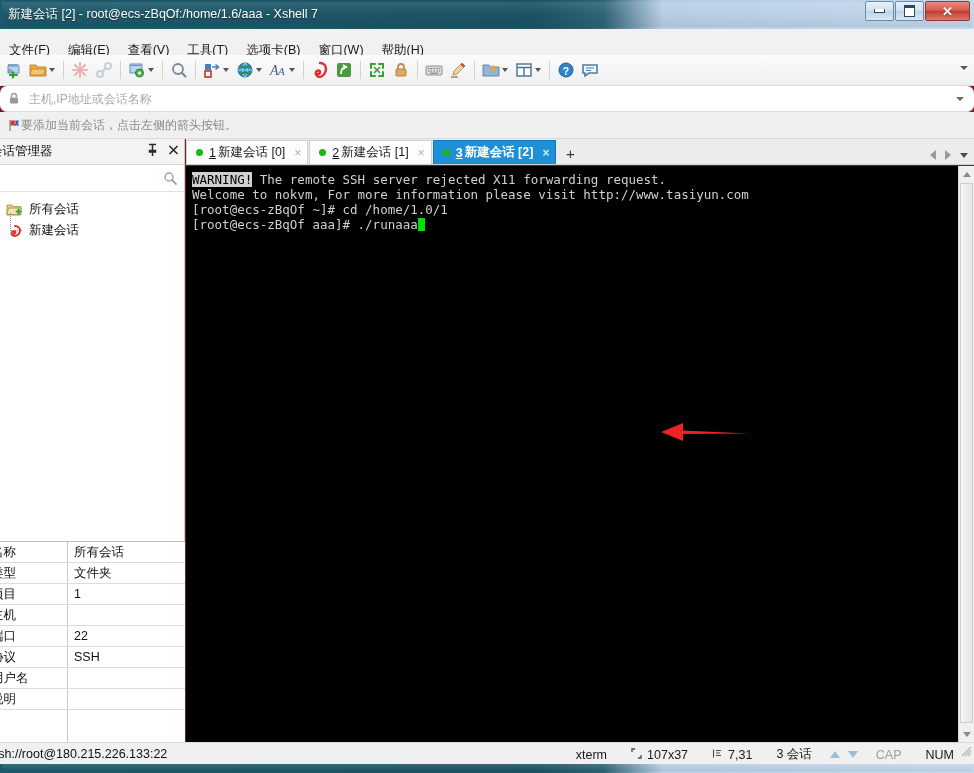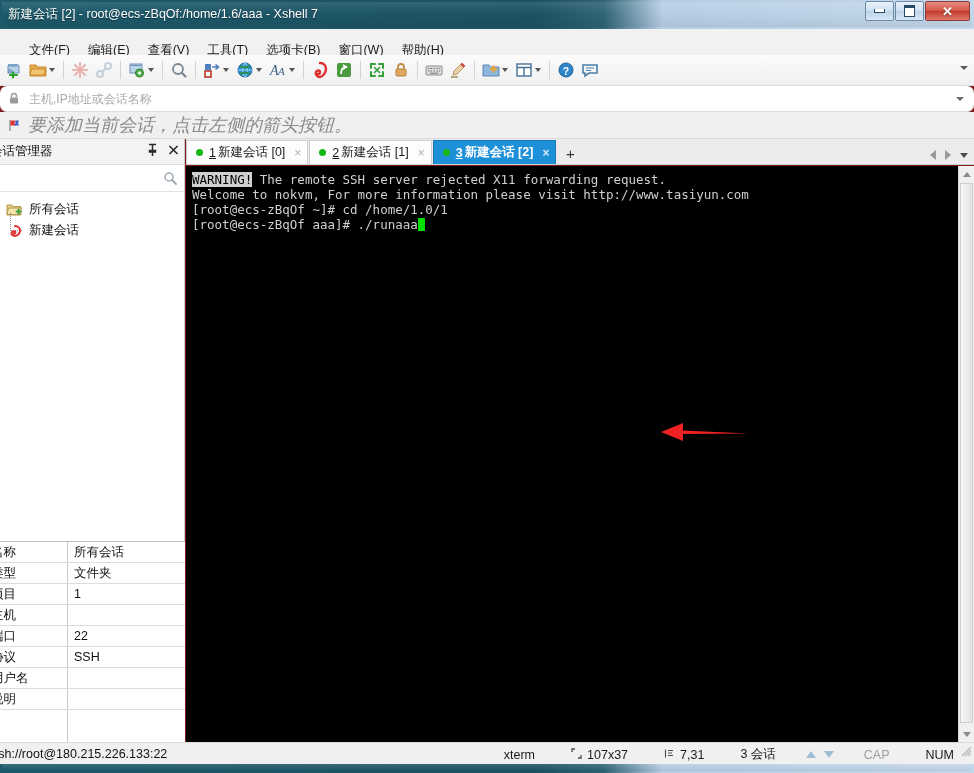--- a/index.html
+++ b/index.html
@@ -66,21 +66,20 @@
   .max-mark { width: 9px; height: 8px; border: 1px solid #274b66; border-top-width: 3px; background: #fff; }
 
   
   .menubar {
     position: absolute; top: 29px; left: 0;
     width: 974px; height: 44px;
     background: #f1f1f1;
     border-bottom: 1px solid #e4e4e4;
     display: flex; align-items: center;
     box-sizing: border-box;
-    padding-left: 20px;
   }
   .menu-item {
     padding: 3px 9px;
     font-size: 12.5px;
     color: #1a1a1a;
     white-space: nowrap;
     cursor: default;
   }
 
   
@@ -143,21 +142,21 @@
   
   .noticebar {
     position: absolute; top: 112px; left: 0;
     width: 974px; height: 27px;
     background: #f0f0f0;
     border-bottom: 1px solid #d9d9d9;
     display: flex; align-items: center;
     box-sizing: border-box;
   }
   .notice-flag { margin-left: 8px; width: 13px; height: 13px; position: relative; }
-  .notice-text { margin-left: 7px; font-size: 18px; color: #8a8a8a; font-style: italic; }
+  .notice-text { font-size: 12px; color: #8a8a8a; }
 
   
   .sidebar {
     position: absolute; top: 139px; left: 0;
     width: 185px; height: 603px;
     background: #f3f3f3;
     border-right: 1px solid #c9c9c9;
     box-sizing: border-box;
   }
   .sb-header {
@@ -384,21 +383,21 @@
     display: flex; align-items: center;
   }
   .sb-url {
     font-size: 12.5px; color: #111;
     margin-left: -8px;
     white-space: nowrap;
   }
   .sb-right {
     position: absolute; right: 8px; top: 3px;
     display: flex; align-items: center;
-    font-size: 12.5px; color: #1a1a1a; gap: 12px;
+    font-size: 12.5px; color: #1a1a1a;
   }
   .sb-cell { padding: 0 12px; white-space: nowrap; display: flex; align-items: center; gap: 5px; }
   .sb-cell.dim { color: #a0a0a0; }
   .sb-arrows { display: flex; gap: 8px; padding: 0 6px; }
   .sb-arr-up { width:0;height:0;border-left:5px solid transparent;border-right:5px solid transparent;border-bottom:7px solid #9dbdd4; }
   .sb-arr-dn { width:0;height:0;border-left:5px solid transparent;border-right:5px solid transparent;border-top:7px solid #9dbdd4; }
   .grip {
     position: absolute; right: 2px; bottom: 8px;
     width: 12px; height: 12px;
   }

